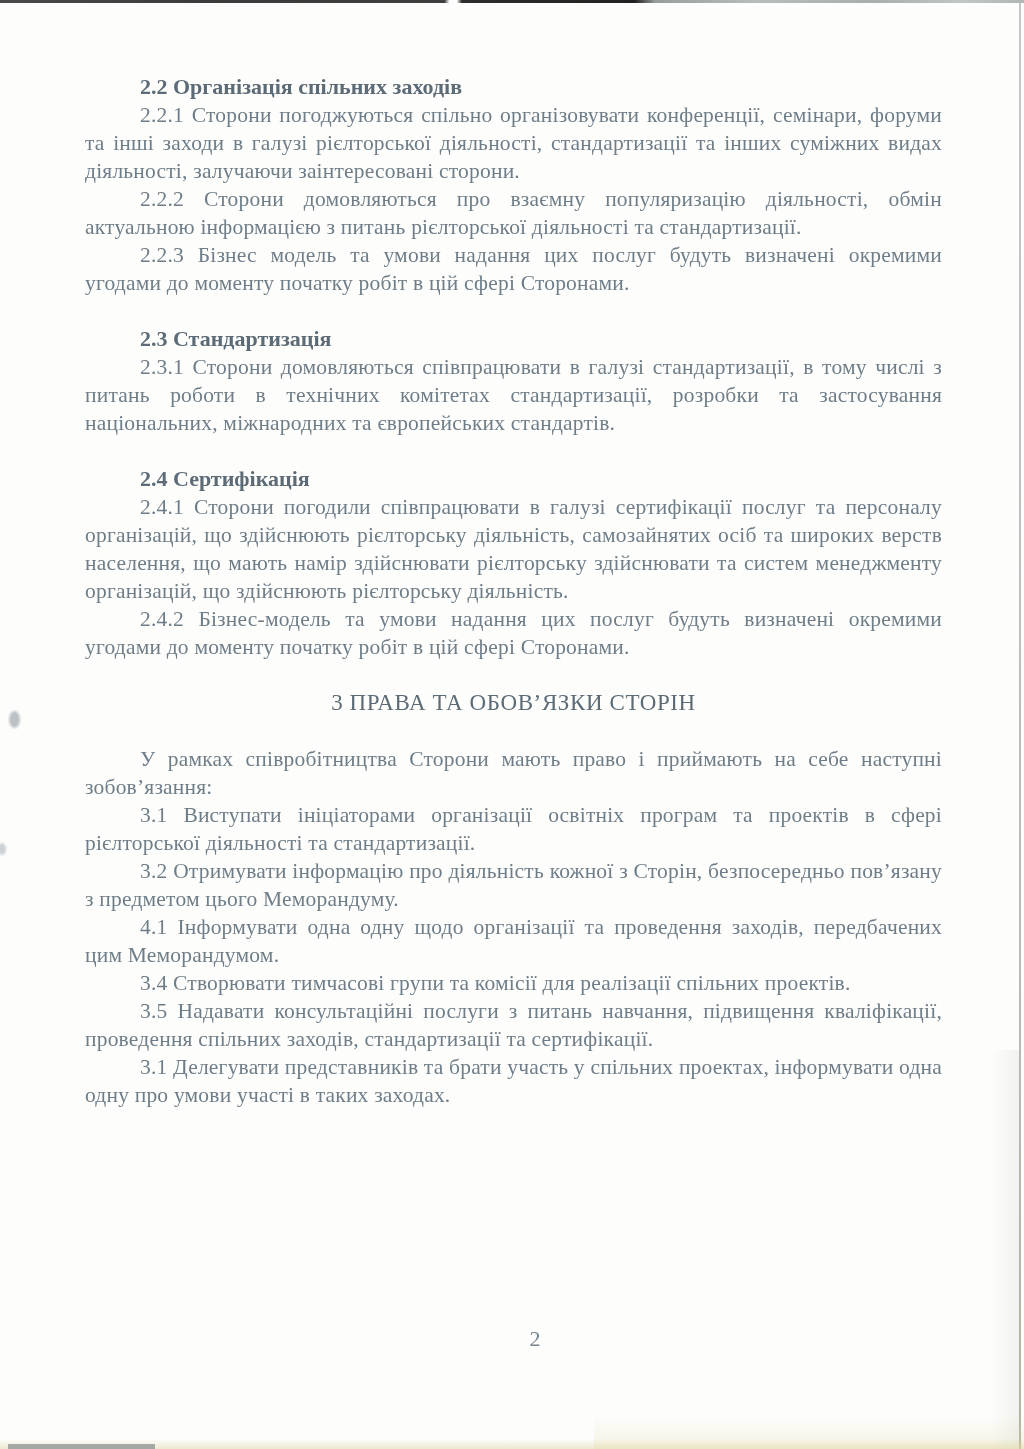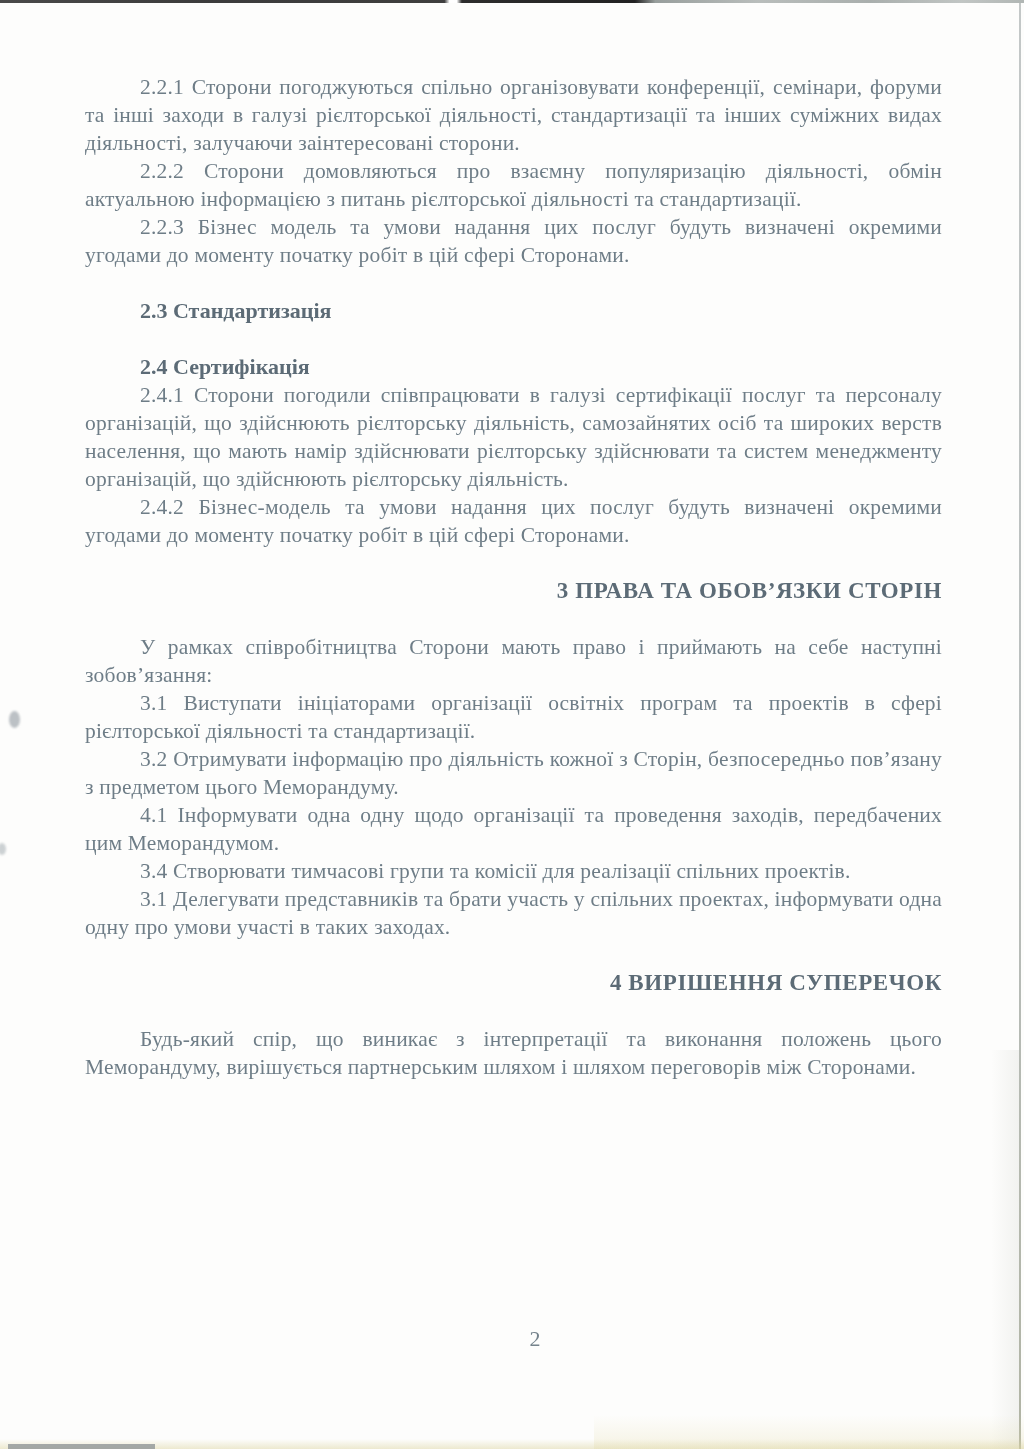--- a/index.html
+++ b/index.html
@@ -34,23 +34,23 @@
     margin: 0;
     font-size: 22px;
     font-weight: bold;
     color: #5c6b76;
     text-indent: 55px;
     line-height: 28px;
   }
   .chapter-heading {
     margin: 0 0 28px 0;
     font-size: 23px;
-    font-weight: bold;
+    font-weight: normal;
     color: #5c6b76;
-    text-align: right;
+    text-align: center;
     text-indent: 0;
     letter-spacing: 0.6px;
     line-height: 28px;
   }
   .page-number {
     position: absolute;
     top: 1326px;
     left: 0;
     width: 1024px;
     text-align: center;
@@ -129,42 +129,41 @@
   <div class="scan-right-line"></div>
   <div class="scan-right-shade"></div>
   <div class="scan-bottom-tint"></div>
   <div class="scan-bottom-tint-right"></div>
   <div class="scan-bottom-bar"></div>
   <div class="scan-smudge"></div>
   <div class="scan-speck"></div>
 
   <div class="content" id="doc-body">
       <section class="doc-section">
+        <h2 class="sub-heading">2.2 Організація спільних заходів</h2>
         <p>2.2.1 Сторони погоджуються спільно організовувати конференції, семінари, форуми та інші заходи в галузі рієлторської діяльності, стандартизації та інших суміжних видах діяльності, залучаючи заінтересовані сторони.</p>
         <p>2.2.2 Сторони домовляються про взаємну популяризацію діяльності, обмін актуальною інформацією з питань рієлторської діяльності та стандартизації.</p>
         <p>2.2.3 Бізнес модель та умови надання цих  послуг будуть визначені окремими угодами до моменту початку робіт в цій сфері Сторонами.</p>
       </section>
       <section class="doc-section">
         <h2 class="sub-heading">2.3 Стандартизація</h2>
+        <p>2.3.1 Сторони домовляються співпрацювати в галузі стандартизації, в тому числі з питань роботи в технічних комітетах стандартизації, розробки та застосування національних, міжнародних та європейських стандартів.</p>
       </section>
       <section class="doc-section">
         <h2 class="sub-heading">2.4 Сертифікація</h2>
         <p>2.4.1 Сторони погодили співпрацювати в галузі сертифікації послуг та персоналу організацій, що здійснюють рієлторську діяльність, самозайнятих осіб та широких верств населення, що мають намір здійснювати рієлторську здійснювати та систем менеджменту організацій, що здійснюють рієлторську діяльність.</p>
         <p>2.4.2 Бізнес-модель та умови надання цих послуг будуть визначені окремими угодами до моменту початку робіт в цій сфері Сторонами.</p>
       </section>
       <section class="doc-section">
         <h2 class="chapter-heading">3 ПРАВА ТА ОБОВ’ЯЗКИ СТОРІН</h2>
         <p>У рамках співробітництва Сторони мають право і приймають на себе наступні зобов’язання:</p>
         <p>3.1 Виступати ініціаторами організації освітніх програм та проектів в сфері рієлторської діяльності та стандартизації.</p>
         <p>3.2 Отримувати інформацію про діяльність кожної з Сторін, безпосередньо пов’язану з предметом цього Меморандуму.</p>
         <p>4.1 Інформувати одна одну щодо організації та проведення заходів, передбачених цим Меморандумом.</p>
         <p>3.4 Створювати тимчасові групи та комісії для реалізації спільних проектів.</p>
+        <p>3.5 Надавати консультаційні послуги з питань навчання, підвищення кваліфікації, проведення спільних заходів, стандартизації та сертифікації.</p>
         <p>3.1 Делегувати представників та брати участь у спільних проектах, інформувати одна одну про умови участі в таких заходах.</p>
-      </section>
-      <section class="doc-section">
-        <h2 class="chapter-heading">4 ВИРІШЕННЯ СУПЕРЕЧОК</h2>
-        <p>Будь-який спір, що виникає з інтерпретації та виконання положень цього Меморандуму, вирішується партнерським шляхом і шляхом переговорів між Сторонами.</p>
       </section>
     </div>
 
   <div class="page-number">2</div>
 
 </div>
 
 </body></html>

